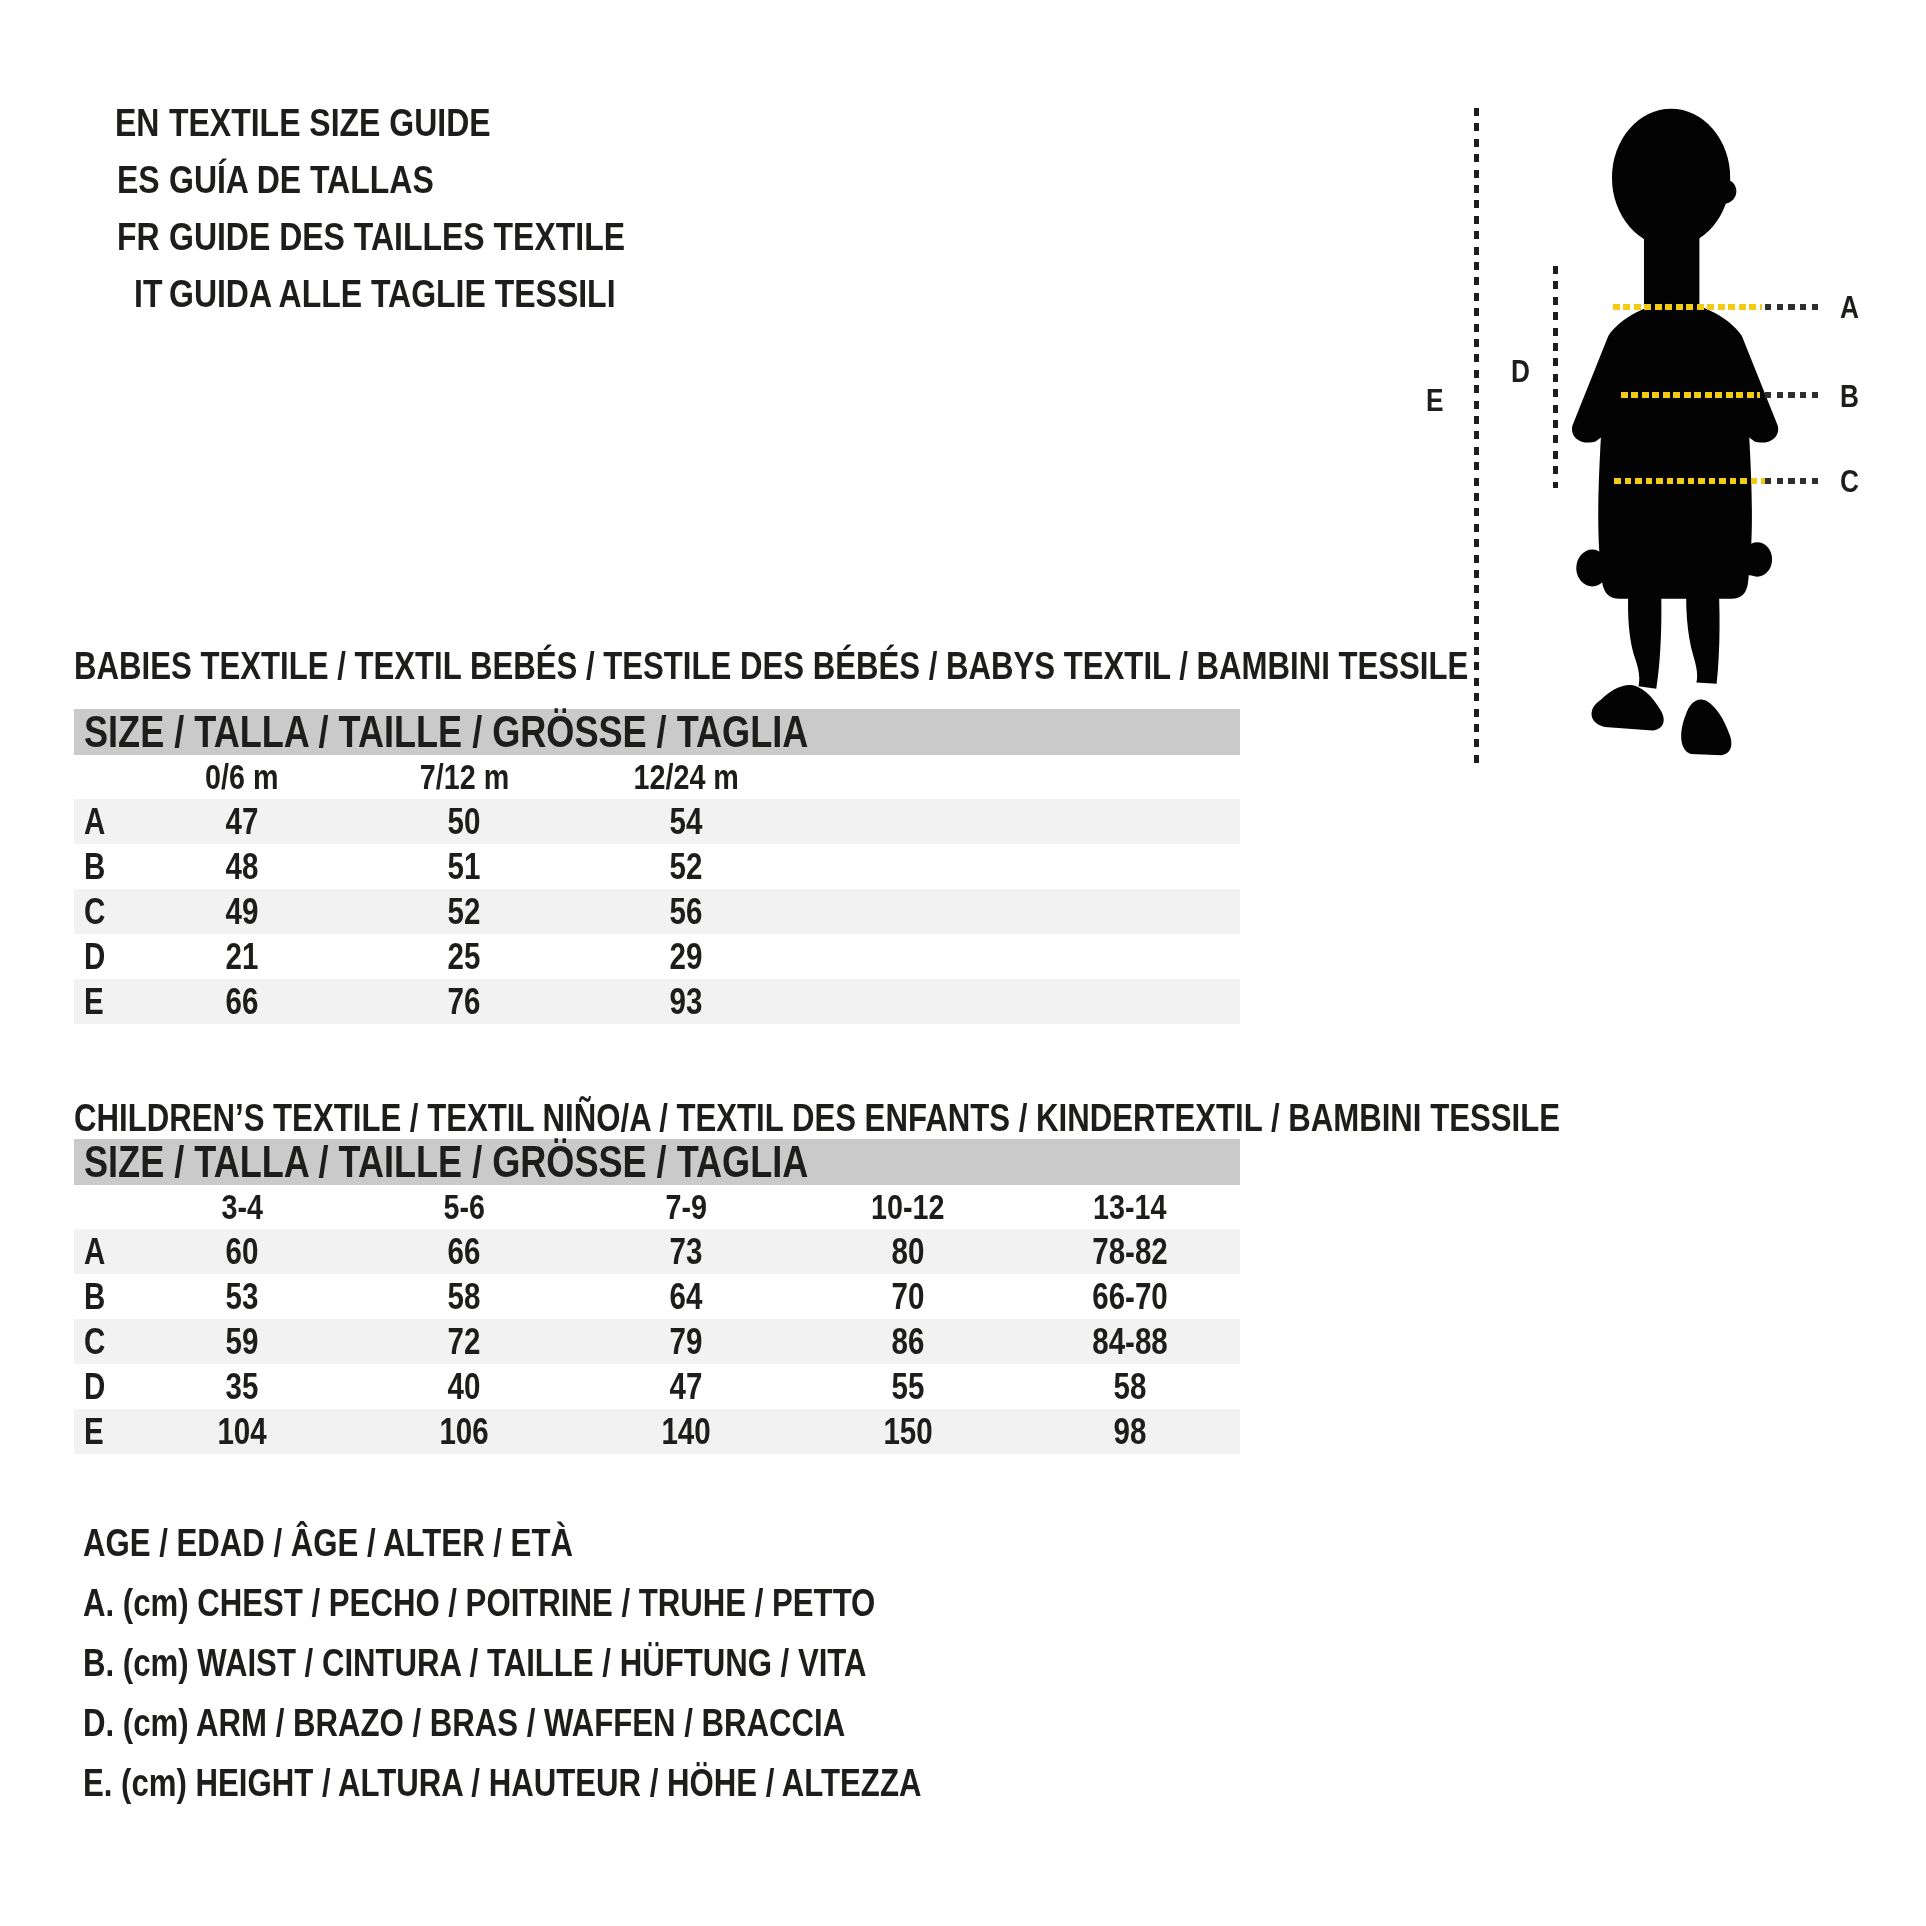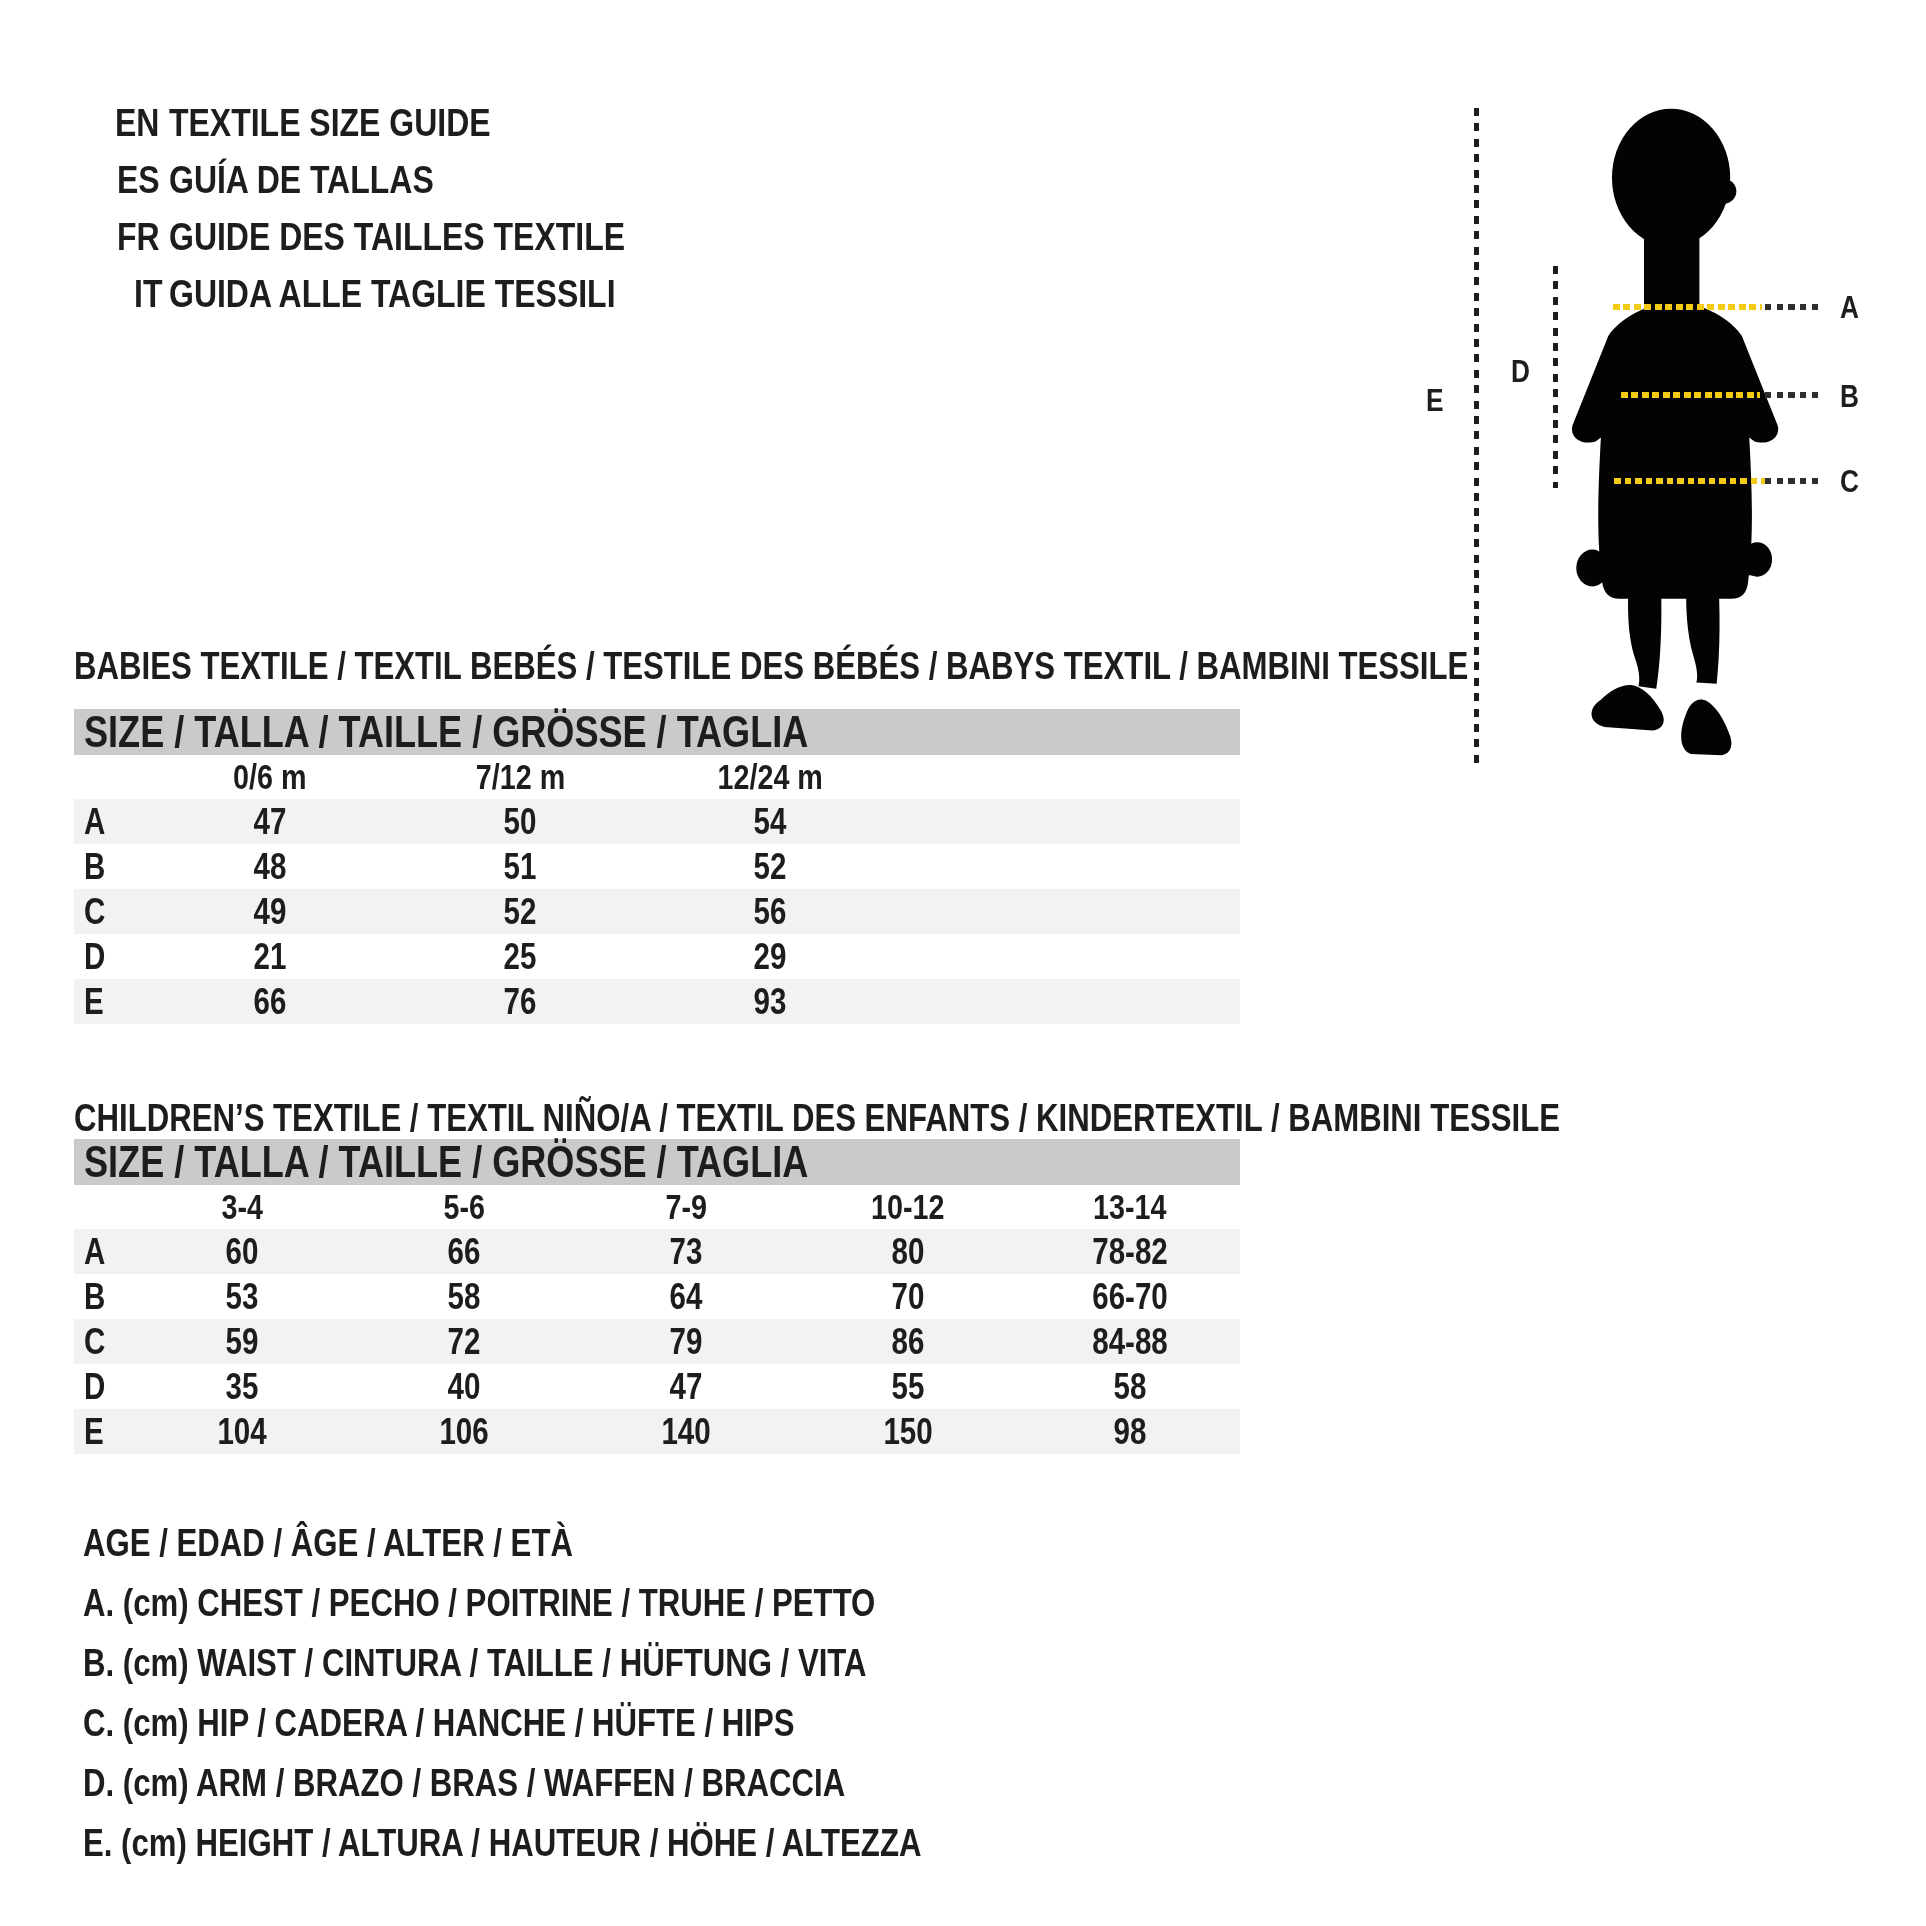--- a/index.html
+++ b/index.html
@@ -22,21 +22,21 @@
   .lang-code{width:89px;flex:0 0 89px;}
 
   
   .sec-heading{position:absolute;left:74px;font-size:38px;line-height:38px;white-space:nowrap;}
 
   
   .table{position:absolute;left:74px;width:1166px;}
   .sizebar{height:46px;background:#cacaca;line-height:46px;padding-left:10px;font-size:44px;box-sizing:border-box;}
   .trow{display:grid;height:45px;align-items:center;font-size:36px;}
   .trow.hdr{height:44px;font-size:35px;}
-  .btable .trow{grid-template-columns:57px 222px 222px 222px 1fr;gap:28px;}
+  .btable .trow{grid-template-columns:57px 222px 222px 222px 1fr;}
   .ctable .trow{grid-template-columns:57px 222px 222px 222px 222px 222px 1fr;}
   .trow.striped{background:#f2f2f2;}
   .cell{text-align:center;}
   .cell.lbl{text-align:left;padding-left:10px;}
 
   
   .legend{position:absolute;left:83px;top:1513px;}
   .legend-line{height:60px;display:flex;align-items:center;font-size:38px;}
 
   
@@ -283,23 +283,20 @@
     <div class="legend-line">
         <span class="cx">AGE / EDAD / ÂGE / ALTER / ETÀ</span>
       </div>
     <div class="legend-line">
         <span class="cx">A. (cm) CHEST / PECHO / POITRINE / TRUHE / PETTO</span>
       </div>
     <div class="legend-line">
         <span class="cx">B. (cm) WAIST / CINTURA / TAILLE / HÜFTUNG / VITA</span>
       </div>
     <div class="legend-line">
-        <span class="cx">C. (cm) HIP / CADERA / HANCHE / HÜFTE / HIPS</span>
-      </div>
-    <div class="legend-line">
         <span class="cx">D. (cm) ARM / BRAZO / BRAS / WAFFEN / BRACCIA</span>
       </div>
     <div class="legend-line">
         <span class="cx">E. (cm) HEIGHT / ALTURA / HAUTEUR / HÖHE / ALTEZZA</span>
       </div>
   </div>
 
 </div>
 
 

